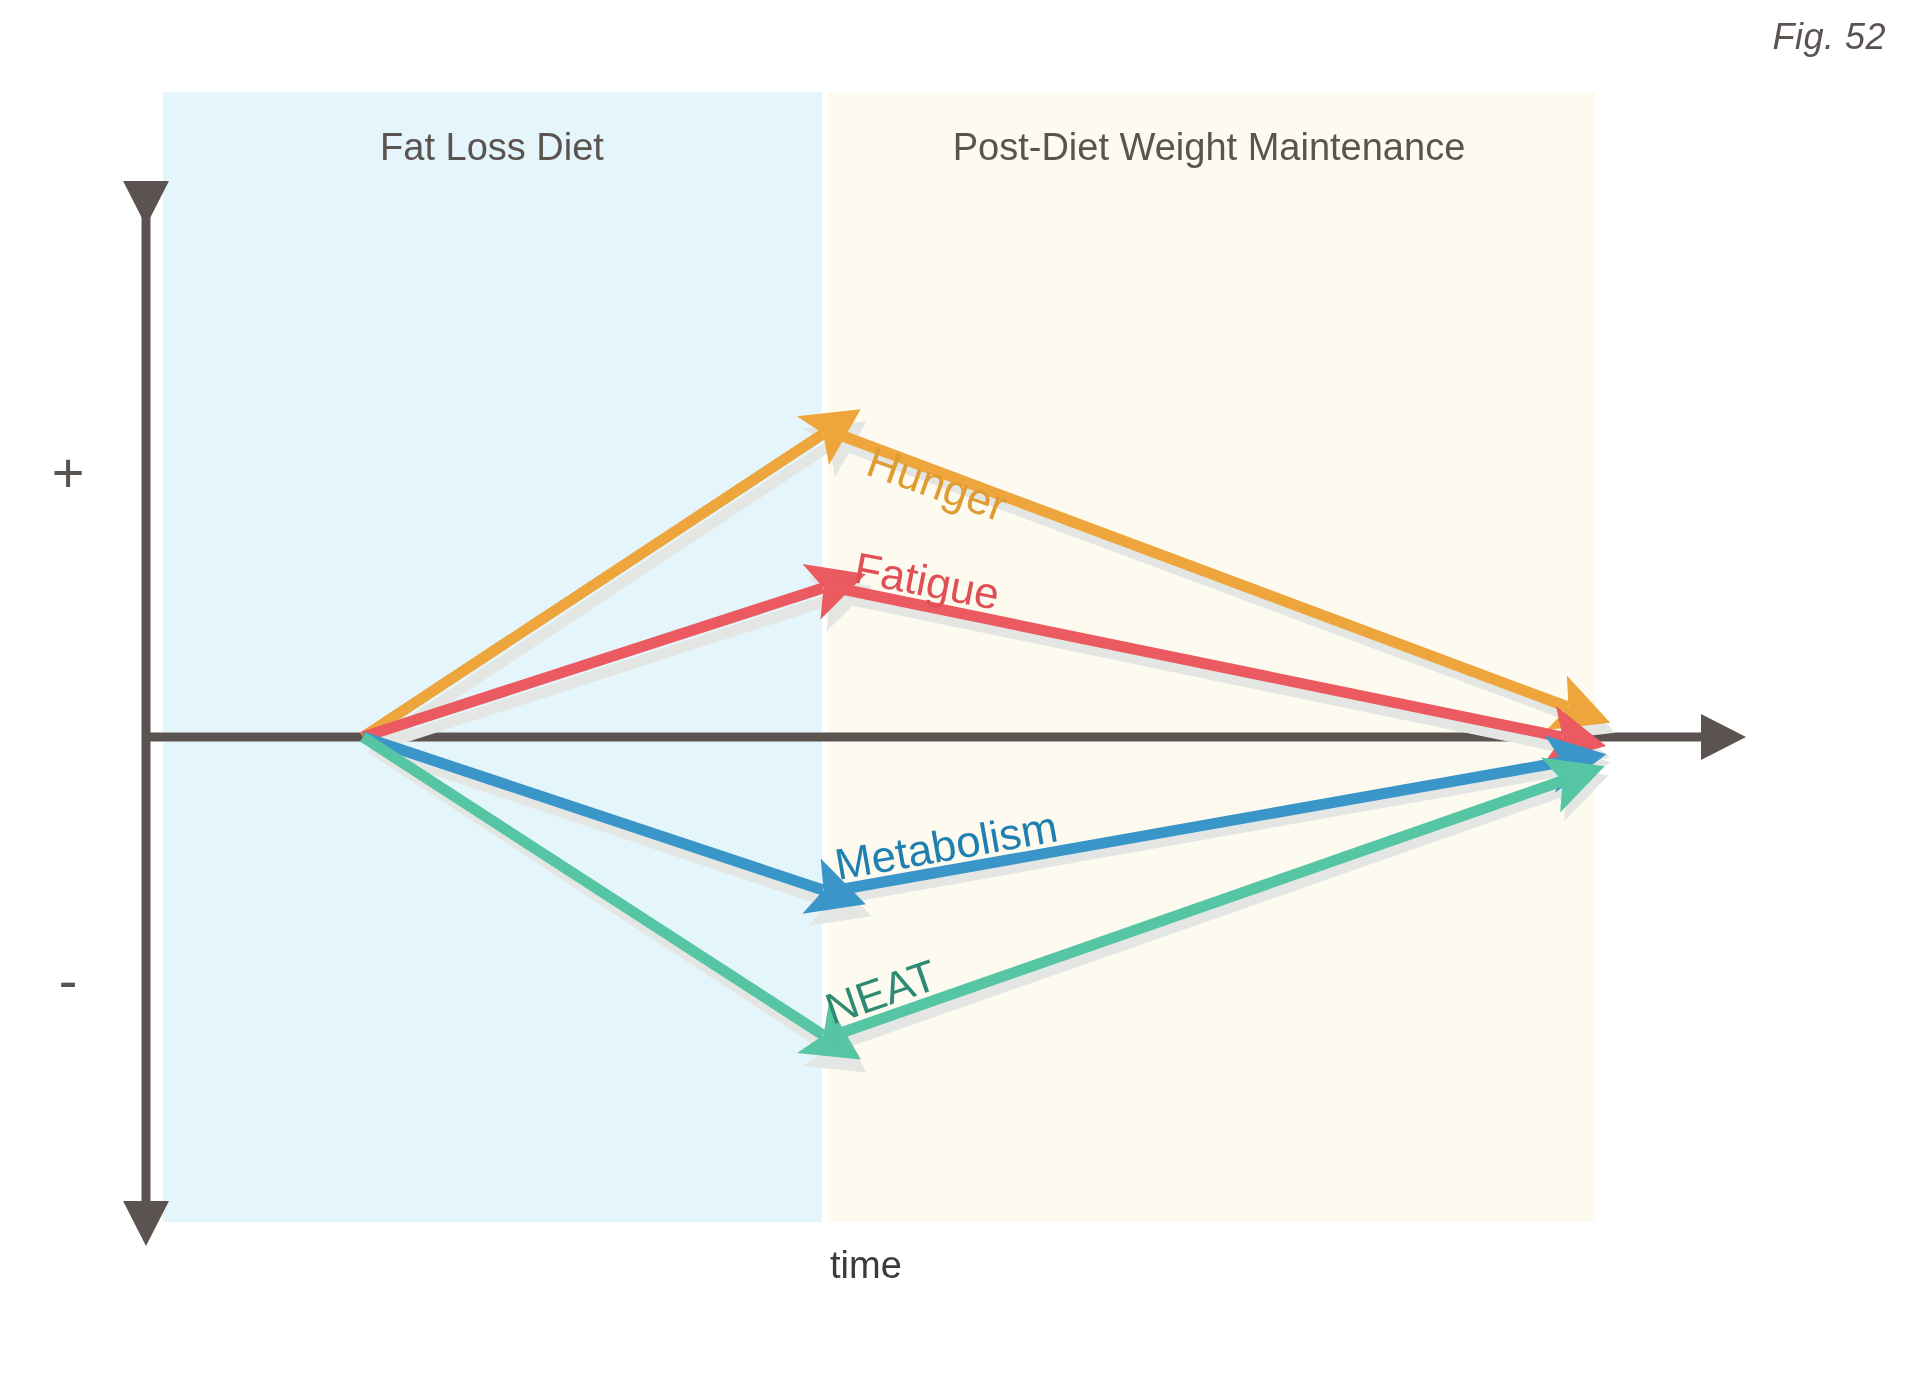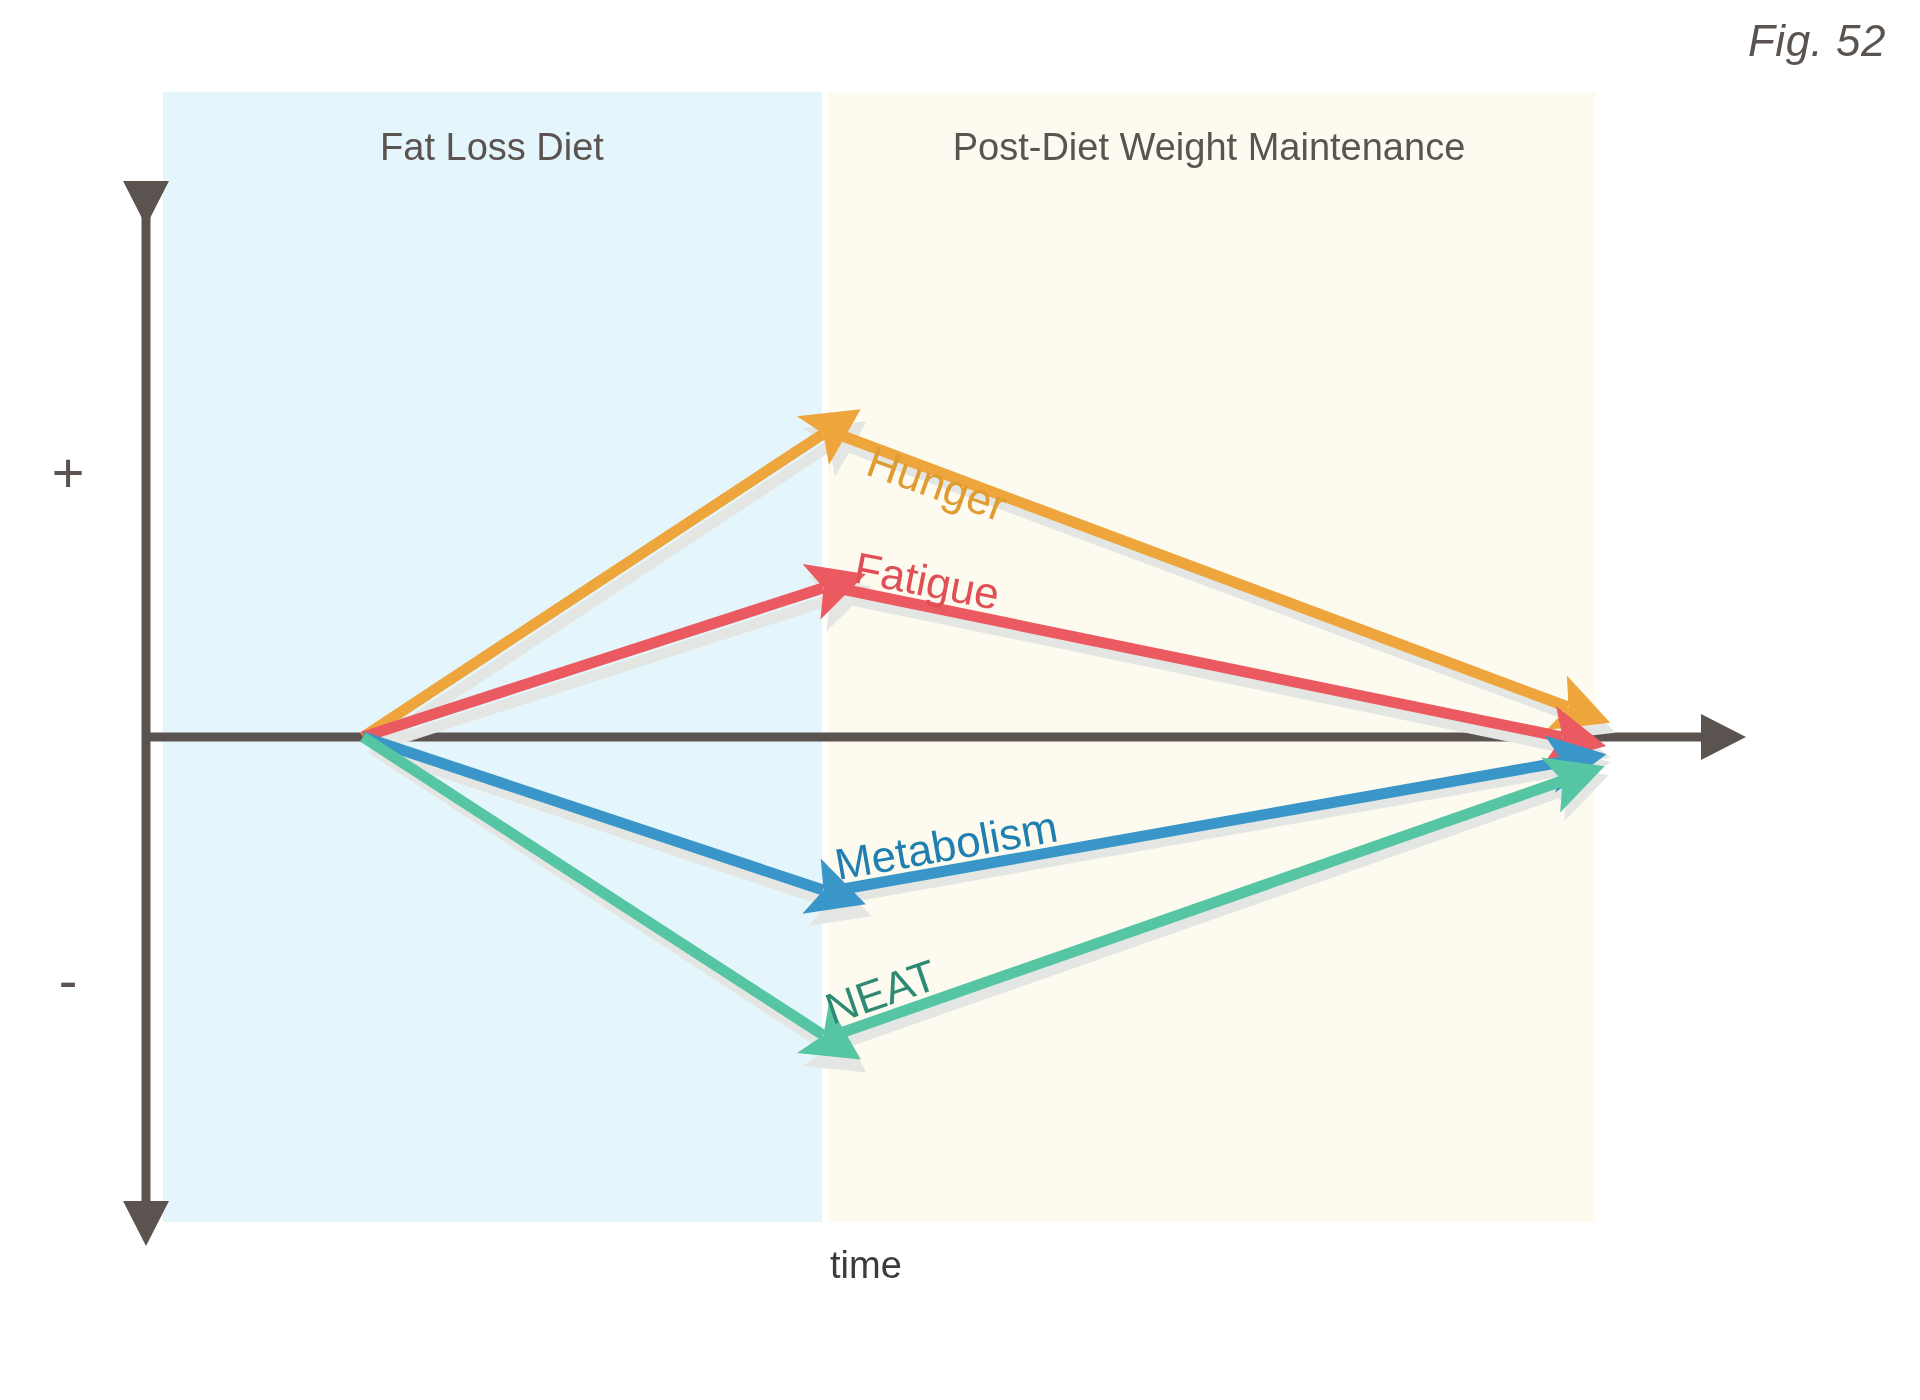--- a/index.html
+++ b/index.html
@@ -7,21 +7,21 @@
   body{
     width:1920px;height:1400px;
     font-family:"Liberation Sans","DejaVu Sans",sans-serif;
     overflow:hidden;position:relative;
   }
   #stage{position:absolute;inset:0;width:1920px;height:1400px;}
   svg#fig{display:block;width:1920px;height:1400px;}
   .fig-label{
     position:absolute;right:34px;top:16px;
     font-family:"Liberation Sans","DejaVu Sans",sans-serif;
-    font-style:italic;font-size:44px;color:#5a5350;letter-spacing:0.5px;
+    font-style:italic;font-size:36px;color:#5a5350;letter-spacing:0.5px;
     white-space:nowrap;
     text-align:right;
   }
   .panel-title{
     font-family:"Liberation Sans","DejaVu Sans",sans-serif;
     font-size:38px;fill:#5a5350;text-anchor:middle;
   }
   .axis-sign{
     font-family:"Liberation Sans","DejaVu Sans",sans-serif;
     font-size:56px;fill:#5a5350;text-anchor:middle;font-weight:400;

